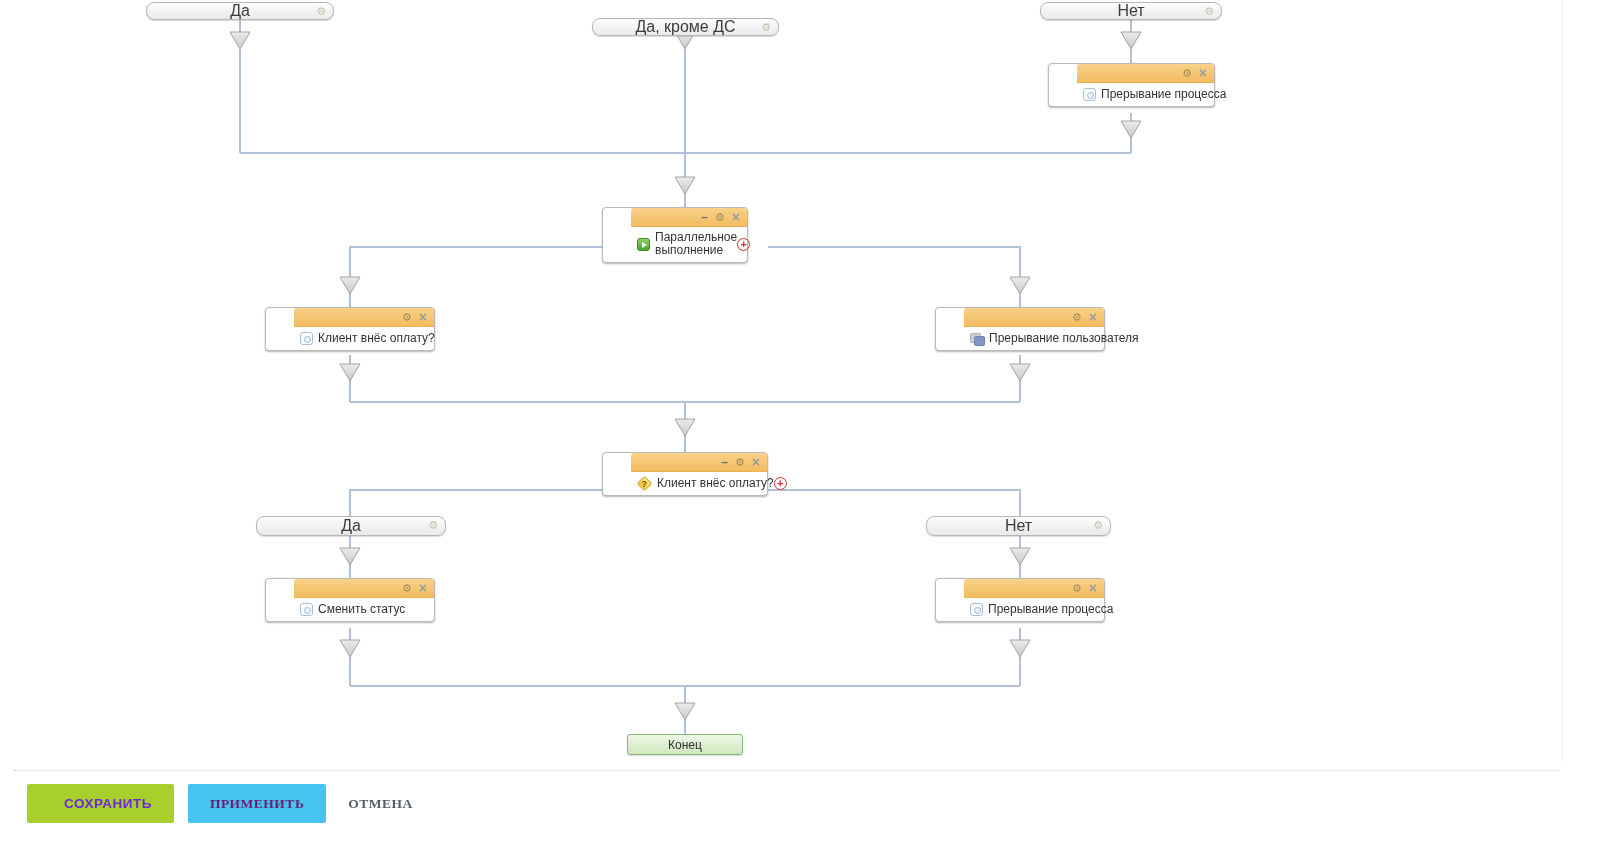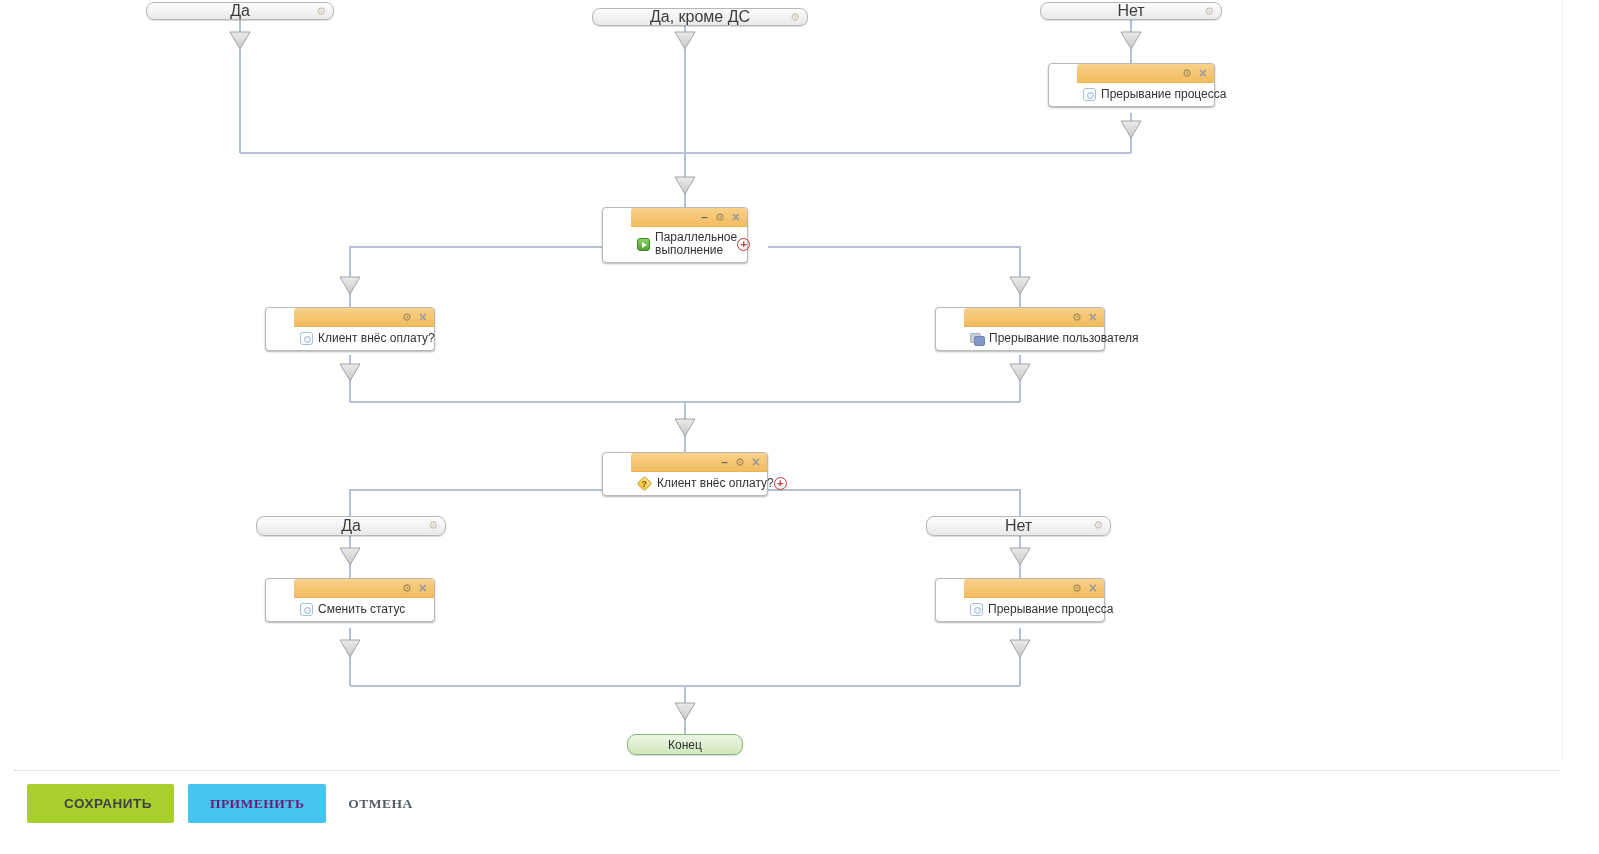--- a/index.html
+++ b/index.html
@@ -54,32 +54,32 @@
     background:linear-gradient(180deg,#ffe27a,#f6c431);position:relative;flex:0 0 auto;margin:0 2px;}
   .icon-diamond span{position:absolute;left:2px;top:0px;transform:rotate(-45deg);
     font-size:9px;font-weight:bold;color:#6b5900;}
   .icon-plus-red{width:13px;height:13px;box-sizing:border-box;border:1.5px solid #cf3333;border-radius:50%;
     color:#cf3333;font-weight:bold;font-size:11px;line-height:10px;text-align:center;flex:0 0 auto;cursor:pointer;}
   .icon-plus-red::before{content:"+";}
 
   
   .end-node{position:absolute;z-index:2;box-sizing:border-box;height:21px;
     background:linear-gradient(180deg,#edf7e6,#cfe8bd);
-    border:1px solid #87b977;border-radius:9px;box-shadow:0 1px 1px rgba(0,0,0,.15);
+    border:1px solid #87b977;border-radius:3px;box-shadow:0 1px 1px rgba(0,0,0,.15);
     display:flex;align-items:center;justify-content:center;font-size:12px;color:#2f2f2f;}
 
   
   .right-strip{position:absolute;right:36px;top:0;width:1px;height:762px;background:#eef1f4;}
 
   
   .footer-sep{position:absolute;left:14px;top:770px;width:1546px;border-top:1px dotted #cfd4d9;}
   .footer{position:absolute;left:27px;top:784px;display:flex;align-items:center;}
   .btn{height:39px;border:none;border-radius:2px;font-family:"Liberation Sans","DejaVu Sans",sans-serif;
     font-size:13.5px;font-weight:bold;letter-spacing:.5px;cursor:pointer;padding:0 22px;}
-  .btn-save{background:#a8d02d;color:#404040;margin-right:14px;padding-left:37px;}
+  .btn-save{background:#a8d02d;color:#6d28d9;margin-right:14px;padding-left:37px;}
   .btn-apply{background:#45c4f0;color:#701a75;margin-right:22px;font-family:Liberation Serif, serif;}
   .btn-cancel{background:transparent;color:#535c69;padding:0;font-family:Liberation Serif, serif;}
 </style>
 </head>
 <body>
 
 <div class="canvas">
 
   <svg class="connectors" width="1599" height="770">
     <defs>
@@ -113,21 +113,21 @@
       <polygon points="675,703 695,703 685,720"></polygon>
     </g>
   </svg>
 
   <div class="right-strip"></div>
 
   <div class="branch-label" style="left:146px;top:2px;width:188px">
     <span>Да</span>
     <span class="gear"></span>
   </div>
-  <div class="branch-label" style="left:592px;top:8px;width:216px">
+  <div class="branch-label" style="left:592px;top:18px;width:187px">
     <span>Да, кроме ДС</span>
     <span class="gear"></span>
   </div>
   <div class="branch-label" style="left:1040px;top:2px;width:182px">
     <span>Нет</span>
     <span class="gear"></span>
   </div>
 
   <div class="node" style="left:1048px;top:63px;width:167px">
     <div class="node-header">

